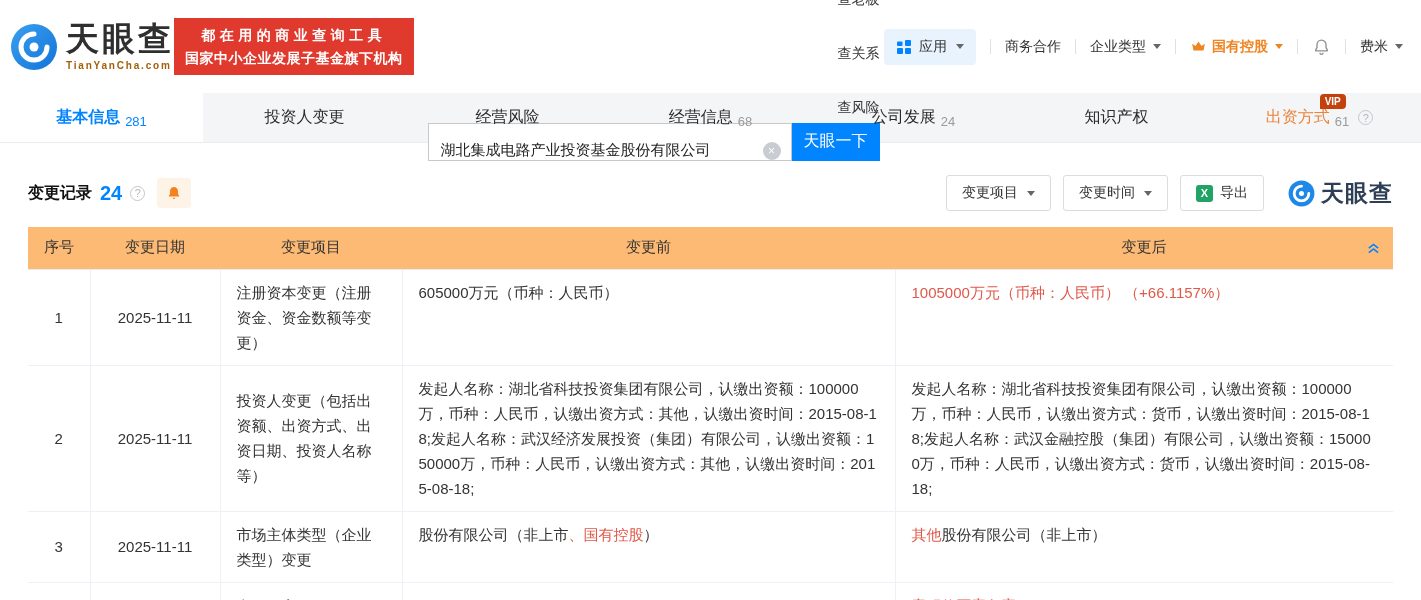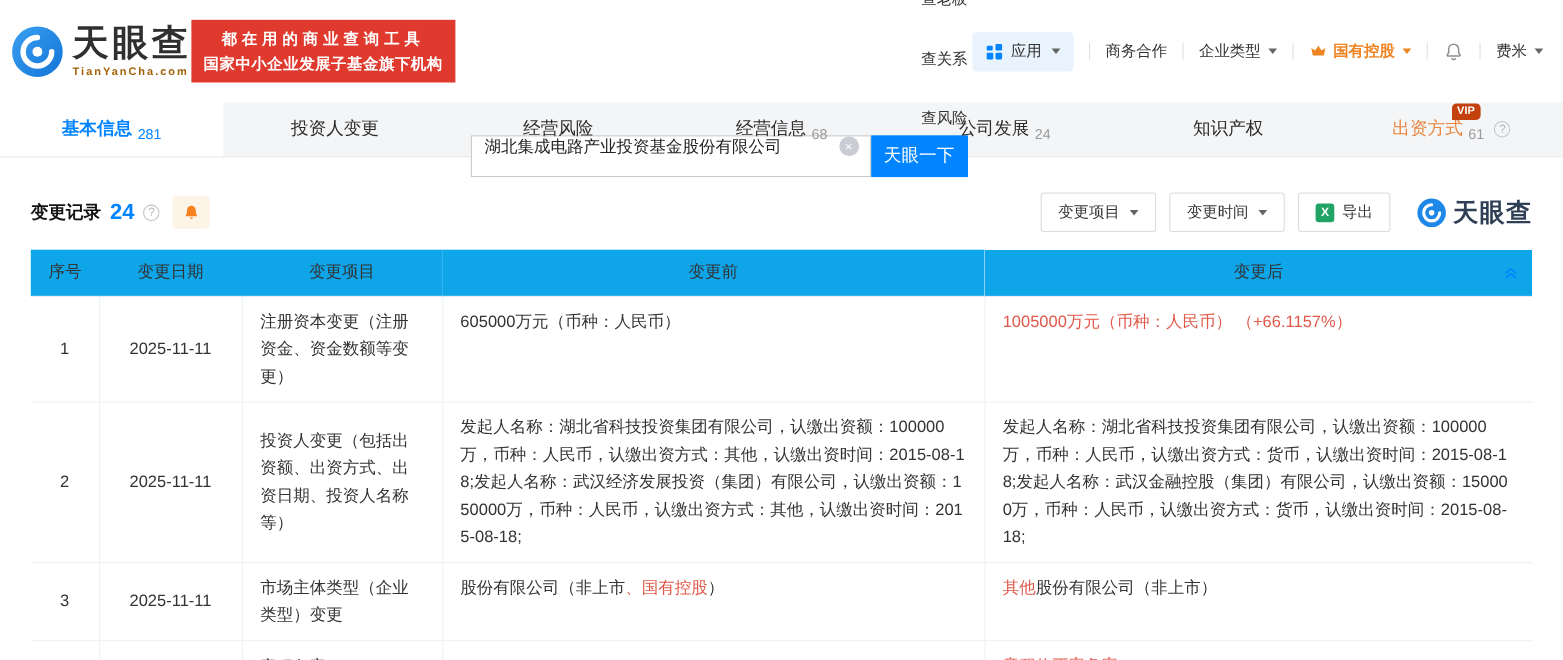--- a/index.html
+++ b/index.html
@@ -22,21 +22,21 @@
   .logo-domain{font-size:10px;font-weight:bold;color:#a16207;letter-spacing:1.8px;margin-top:5px;}
   .slogan{background:var(--brand-red);color:#fff;font-weight:bold;font-size:14px;
     padding:6px 11px;line-height:1.6;white-space:nowrap;text-align:center;}
   .slogan-line1{letter-spacing:4.5px;}
   .slogan-line2{letter-spacing:0.5px;}
   .search-wrap{margin-left:14px;width:452px;}
   .search-tabs{display:flex;align-items:flex-end;gap:26px;flex-direction:column;}
   .search-tab{font-size:14px;color:#333;padding:4px 0 6px;cursor:pointer;}
   .search-tab.active{background:var(--accent);color:#fff;padding:4px 13px 6px;font-weight:bold;}
   .search-bar{display:flex;height:38px;}
-  .search-field{flex:1;border:1px solid #c9c9c9;display:flex;align-items:flex-start;padding:0 10px;background:#fff;}
+  .search-field{flex:1;border:1px solid #c9c9c9;display:flex;align-items:flex-end;padding:0 10px;background:#fff;}
   .search-input{flex:1;border:none;outline:none;font-size:15px;color:#222;background:transparent;
     font-family:"Liberation Sans","DejaVu Sans",sans-serif;}
   .clear-icon{width:18px;height:18px;border-radius:50%;background:#c9ccd2;color:#fff;display:flex;
     align-items:center;justify-content:center;font-size:12px;line-height:1;cursor:pointer;flex:none;}
   .clear-icon::before{content:"\00d7";}
   .search-btn{width:88px;background:var(--accent);color:#fff;font-size:16px;border:none;cursor:pointer;
     font-family:"Liberation Sans","DejaVu Sans",sans-serif;}
   .topbar-right{margin-left:auto;display:flex;align-items:center;padding-right:18px;font-size:14px;color:#333;white-space:nowrap;}
   .apps-btn{display:flex;align-items:center;gap:7px;background:#e9f3fd;padding:9px 12px;border-radius:4px;cursor:pointer;}
   .caret{display:inline-block;width:0;height:0;border-left:4px solid transparent;border-right:4px solid transparent;
@@ -72,21 +72,21 @@
   .action-btn{height:36px;border:1px solid #dcdcdc;background:#fff;border-radius:3px;padding:0 15px;
     font-size:14px;color:#333;display:flex;align-items:center;gap:7px;cursor:pointer;
     font-family:"Liberation Sans","DejaVu Sans",sans-serif;}
   .excel-icon{width:17px;height:17px;background:var(--excel-green);border-radius:3px;color:#fff;
     font-size:11px;font-weight:bold;display:flex;align-items:center;justify-content:center;}
   .excel-icon::before{content:"X";}
   .watermark{display:flex;align-items:center;gap:6px;margin-left:12px;}
   .watermark-text{font-size:23px;font-weight:bold;color:#2e3f55;letter-spacing:1px;}
   
   .change-table{width:100%;border-collapse:collapse;table-layout:fixed;margin-top:14px;}
-  .change-table thead th{background:#0ea5e9;height:42px;font-size:15px;font-weight:normal;color:#333;
+  .change-table thead th{background:#fdba74;height:42px;font-size:15px;font-weight:normal;color:#333;
     text-align:center;border-bottom:1px solid #e3ecf6;}
   .change-table thead th:last-child{position:relative;}
   .collapse-icon{position:absolute;right:12px;top:50%;transform:translateY(-50%);cursor:pointer;display:flex;}
   .change-table tbody td{border-bottom:1px solid #edf0f4;border-right:1px solid #edf0f4;
     padding:10px 16px;font-size:15px;color:#333;line-height:25px;word-break:break-all;}
   .change-table tbody td:last-child{border-right:none;}
   .change-table tbody td.c-no,.change-table tbody td.c-date{text-align:center;vertical-align:middle;}
   .change-table tbody td.c-item{vertical-align:middle;}
   .change-table tbody td.c-before,.change-table tbody td.c-after{vertical-align:top;}
   .change-table tbody tr:nth-child(1){height:72px;}

